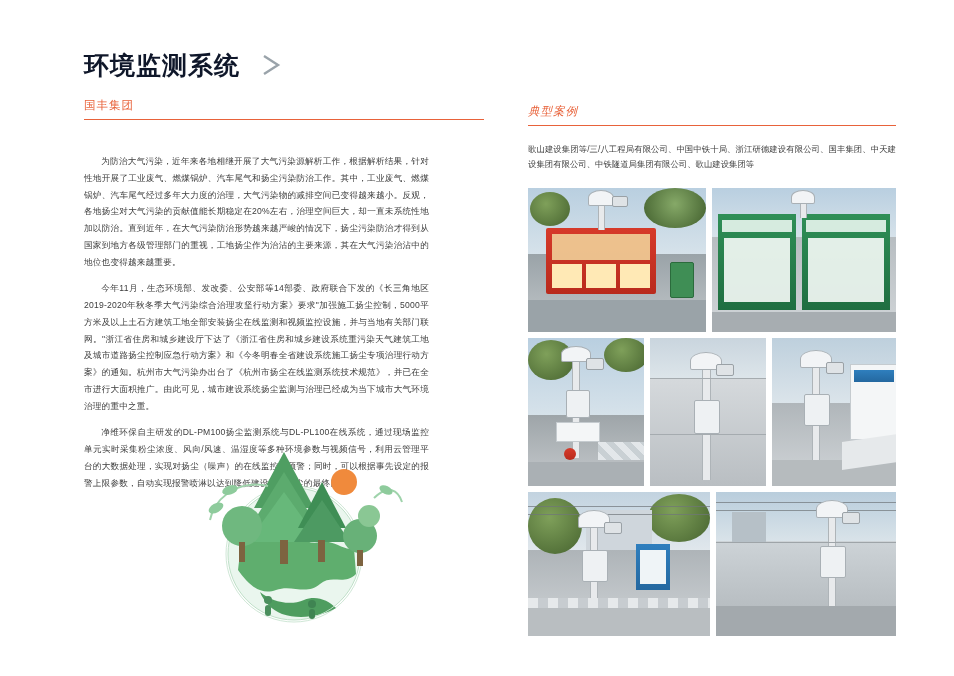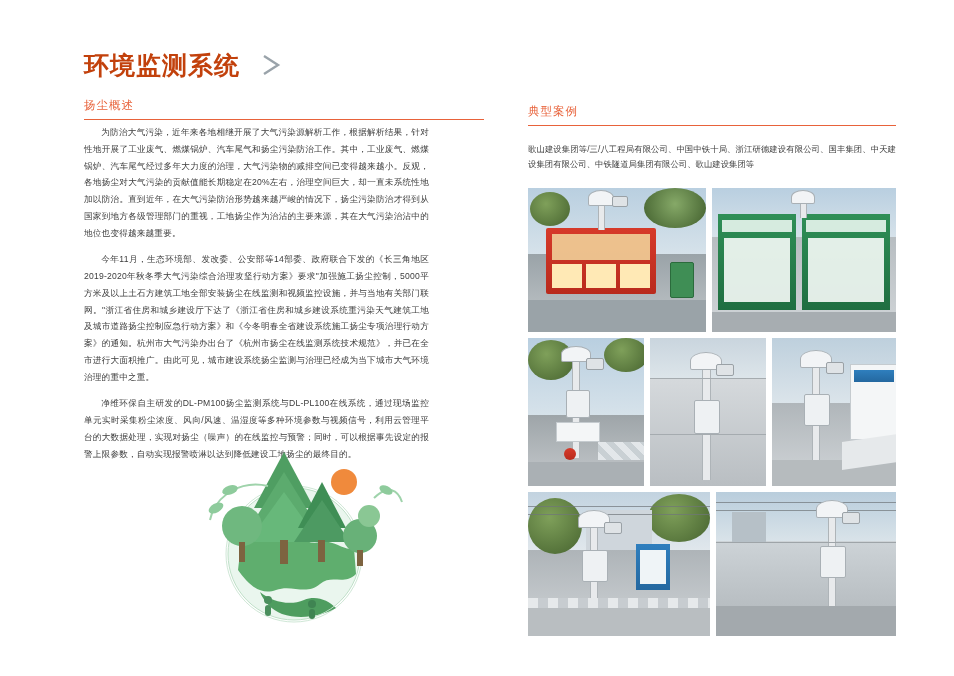--- a/index.html
+++ b/index.html
@@ -26,21 +26,21 @@
     width: 400px;
   }
   .title-row {
     display: flex;
     align-items: center;
     gap: 18px;
   }
   .main-title {
     font-size: 25px;
     font-weight: bold;
-    color: #c2410c;
+    color: #0f172a;
     letter-spacing: 1px;
     line-height: 1;
     white-space: nowrap;
   }
   .chevron {
     display: inline-block;
     width: 26px;
     height: 26px;
     position: relative;
   }
@@ -51,21 +51,21 @@
     color: #e8623a;
     letter-spacing: 1px;
   }
   .rule {
     margin-top: 6px;
     width: 400px;
     height: 1px;
     background: #e8623a;
   }
   .body-text {
-    margin-top: 4px;
+    margin-top: 33px;
     width: 345px;
     font-size: 8.6px;
     line-height: 1.95;
     color: #3c3c3c;
     text-align: justify;
     letter-spacing: 0.2px;
   }
   .body-text p {
     margin: 0 0 10px 0;
     text-indent: 2em;
@@ -80,20 +80,21 @@
   .right-col {
     position: absolute;
     left: 528px;
     top: 104px;
     width: 368px;
   }
   .case-head {
     font-size: 11.5px;
     color: #e8623a;
     letter-spacing: 1px;
+    font-style: italic;
   }
   .case-rule {
     margin-top: 6px;
     width: 368px;
     height: 1px;
     background: #e8623a;
   }
   .case-text {
     margin-top: 16px;
     width: 368px;
@@ -198,21 +199,21 @@
   <div class="left-col">
     <div class="title-row">
       <div class="main-title">环境监测系统</div>
       <span class="chevron">
         <svg width="26" height="26" viewBox="0 0 26 26">
           <polyline points="6,4 20,13 6,22" fill="none" stroke="#9aa3aa" stroke-width="2.4"></polyline>
         </svg>
       </span>
     </div>
 
-    <div class="sub-head">扬尘概述</div>
+    <div class="sub-head">国丰集团</div>
     <div class="rule"></div>
 
     <div class="body-text">
       <p>为防治大气污染，近年来各地相继开展了大气污染源解析工作，根据解析结果，针对性地开展了工业废气、燃煤锅炉、汽车尾气和扬尘污染防治工作。其中，工业废气、燃煤锅炉、汽车尾气经过多年大力度的治理，大气污染物的减排空间已变得越来越小。反观，各地扬尘对大气污染的贡献值能长期稳定在20%左右，治理空间巨大，却一直未系统性地加以防治。直到近年，在大气污染防治形势越来越严峻的情况下，扬尘污染防治才得到从国家到地方各级管理部门的重视，工地扬尘作为治沾的主要来源，其在大气污染治沾中的地位也变得越来越重要。</p>
       <p>今年11月，生态环境部、发改委、公安部等14部委、政府联合下发的《长三角地区2019-2020年秋冬季大气污染综合治理攻坚行动方案》要求"加强施工扬尘控制，5000平方米及以上土石方建筑工地全部安装扬尘在线监测和视频监控设施，并与当地有关部门联网。"浙江省住房和城乡建设厅下达了《浙江省住房和城乡建设系统重污染天气建筑工地及城市道路扬尘控制应急行动方案》和《今冬明春全省建设系统施工扬尘专项治理行动方案》的通知。杭州市大气污染办出台了《杭州市扬尘在线监测系统技术规范》，并已在全市进行大面积推广。由此可见，城市建设系统扬尘监测与治理已经成为当下城市大气环境治理的重中之重。</p>
       <p>净维环保自主研发的DL-PM100扬尘监测系统与DL-PL100在线系统，通过现场监控单元实时采集粉尘浓度、风向/风速、温湿度等多种环境参数与视频信号，利用云管理平台的大数据处理，实现对扬尘（噪声）的在线监控与预警；同时，可以根据事先设定的报警上限参数，自动实现报警喷淋以达到降低建设工地扬尘的最终目的。</p>
     </div>
 
     <svg class="earth-illustration" viewBox="0 0 250 220">
 

